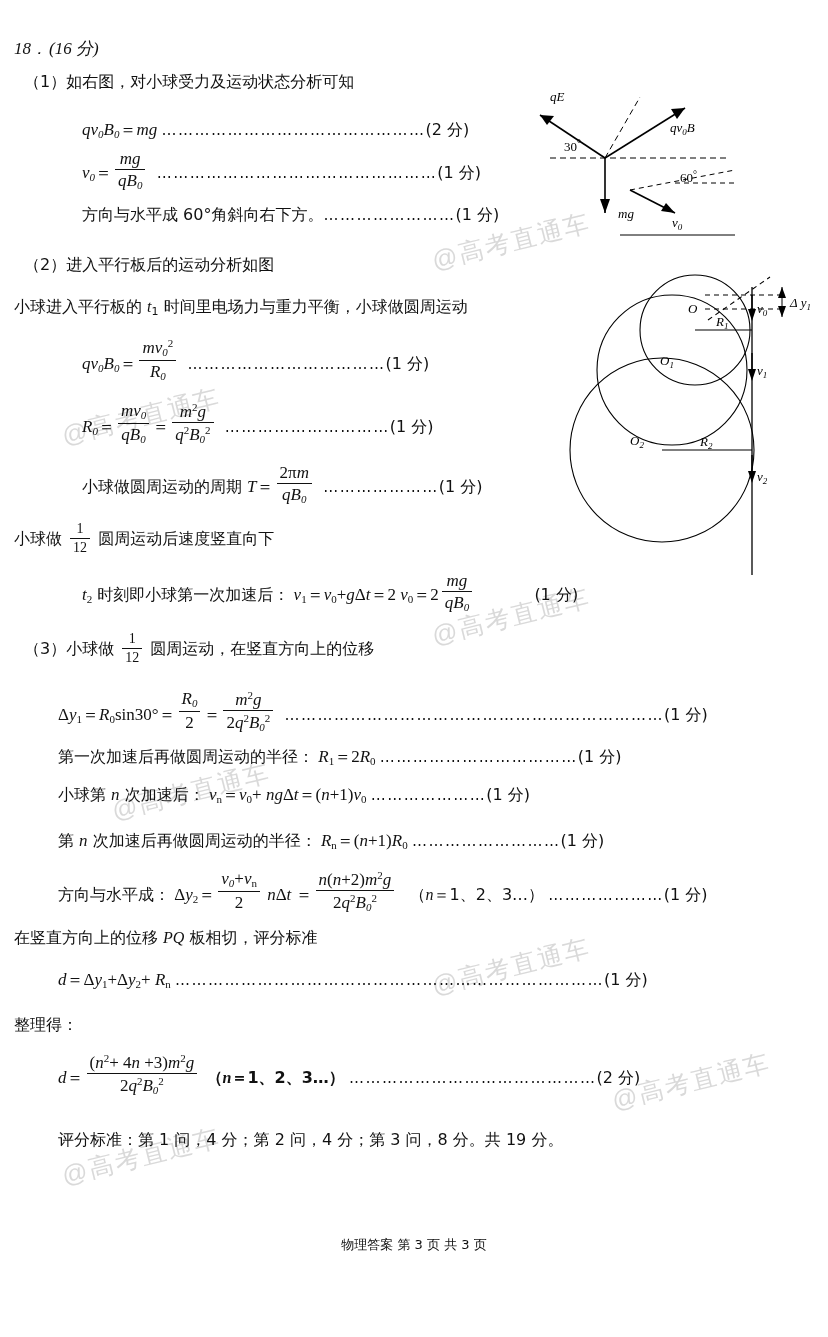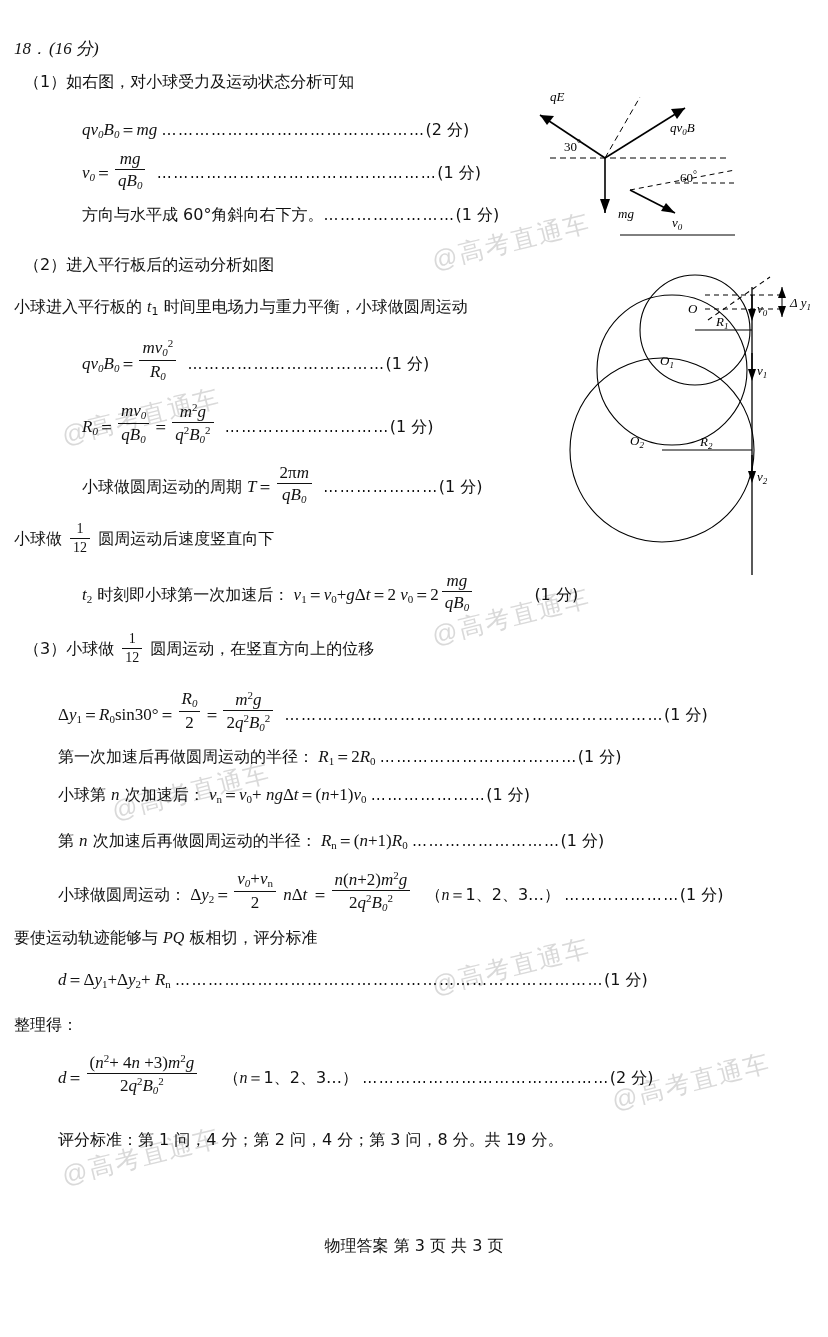--- a/index.html
+++ b/index.html
@@ -42,21 +42,21 @@
   .frac{display:inline-block;text-align:center;vertical-align:-8px;margin:0 3px;}
   .frac .num{display:block;padding:0 3px;border-bottom:1px solid #111;line-height:1.25;}
   .frac .den{display:block;padding:0 3px;line-height:1.3;}
   .frac.small{font-size:14px;}
 
   svg{display:block;}
   .fig{position:absolute;z-index:3;text-align:right;}
 
   .footer{
     position:absolute;left:0;right:0;text-align:center;
-    font-family:"DejaVu Sans", sans-serif;font-size:16px;
+    font-family:"DejaVu Sans", sans-serif;font-size:13px;
   }
 </style>
 </head>
 <body>
 
 <div class="page">
 
   <div class="wm" style="left:430px;top:225px;">@高考直通车</div>
   <div class="wm" style="left:60px;top:400px;">@高考直通车</div>
   <div class="wm" style="left:430px;top:600px;">@高考直通车</div>
@@ -224,42 +224,42 @@
       <span class="cn dots" style="font-size:15px;">…………………</span><span class="cn">(1 分)</span>
     </div>
 
     <div class="line" style="left:58px;top:829px;">
       <span class="cn">第 </span><span class="it">n</span><span class="cn"> 次加速后再做圆周运动的半径：</span>
       <span class="it">R</span><span class="sub-n">n</span>＝(<span class="it">n</span>+1)<span class="it">R</span><span class="sub-n">0</span>
       <span class="cn dots" style="font-size:15px;">………………………</span><span class="cn">(1 分)</span>
     </div>
 
     <div class="line" style="left:58px;top:868px;">
-      <span class="cn">小球做圆周运动：</span> Δ<span class="it">y</span><span class="sub-n">2</span>＝<span class="frac"><span class="num"><span class="it">v</span><span class="sub">0</span>+<span class="it">v</span><span class="sub-n">n</span></span><span class="den">2</span></span>
+      <span class="cn">方向与水平成：</span> Δ<span class="it">y</span><span class="sub-n">2</span>＝<span class="frac"><span class="num"><span class="it">v</span><span class="sub">0</span>+<span class="it">v</span><span class="sub-n">n</span></span><span class="den">2</span></span>
       <span class="it">n</span>Δ<span class="it">t</span> ＝<span class="frac"><span class="num"><span class="it">n</span>(<span class="it">n</span>+2)<span class="it">m</span><span class="sup">2</span><span class="it">g</span></span><span class="den">2<span class="it">q</span><span class="sup">2</span><span class="it">B</span><span class="sub">0</span><span class="sup">2</span></span></span>
       <span class="cn" style="margin-left:8px;text-align:center;">（<span class="it">n</span>＝1、2、3…）</span>
       <span class="cn dots" style="font-size:15px;">…………………</span><span class="cn">(1 分)</span>
     </div>
 
     <div class="line cn" style="left:14px;top:928px;">
-      <span>要使运动轨迹能够与 </span><span class="it">PQ</span><span> 板相切，评分标准</span>
+      <span>在竖直方向上的位移 </span><span class="it">PQ</span><span> 板相切，评分标准</span>
     </div>
 
     <div class="line" style="left:58px;top:968px;">
       <span class="it">d</span>＝Δ<span class="it">y</span><span class="sub-n">1</span>+Δ<span class="it">y</span><span class="sub-n">2</span>+ <span class="it">R</span><span class="sub-n">n</span>
       <span class="cn dots" style="font-size:15px;">……………………………………………………………………</span><span class="cn">(1 分)</span>
     </div>
 
     <div class="line cn" style="left:14px;top:1015px;">
       <span>整理得：</span>
     </div>
 
     <div class="line" style="left:58px;top:1052px;">
       <span class="it">d</span>＝<span class="frac"><span class="num">(<span class="it">n</span><span class="sup">2</span>+ 4<span class="it">n</span> +3)<span class="it">m</span><span class="sup">2</span><span class="it">g</span></span><span class="den">2<span class="it">q</span><span class="sup">2</span><span class="it">B</span><span class="sub">0</span><span class="sup">2</span></span></span>
-      <span class="cn" style="margin-left:19px;">（<span class="it">n</span>＝1、2、3…）</span>
+      <span class="cn" style="margin-left:2px;font-weight:bold;">（<span class="it">n</span>＝1、2、3…）</span>
       <span class="cn dots" style="font-size:15px;">………………………………………</span><span class="cn">(2 分)</span>
     </div>
 
     <div class="line cn" style="left:58px;top:1130px;">
       <span>评分标准：第 1 问，4 分；第 2 问，4 分；第 3 问，8 分。共 19 分。</span>
     </div>
 
     <div class="footer" style="top:1236px;">
       <span>物理答案 第 3 页 共 3 页</span>
     </div>

